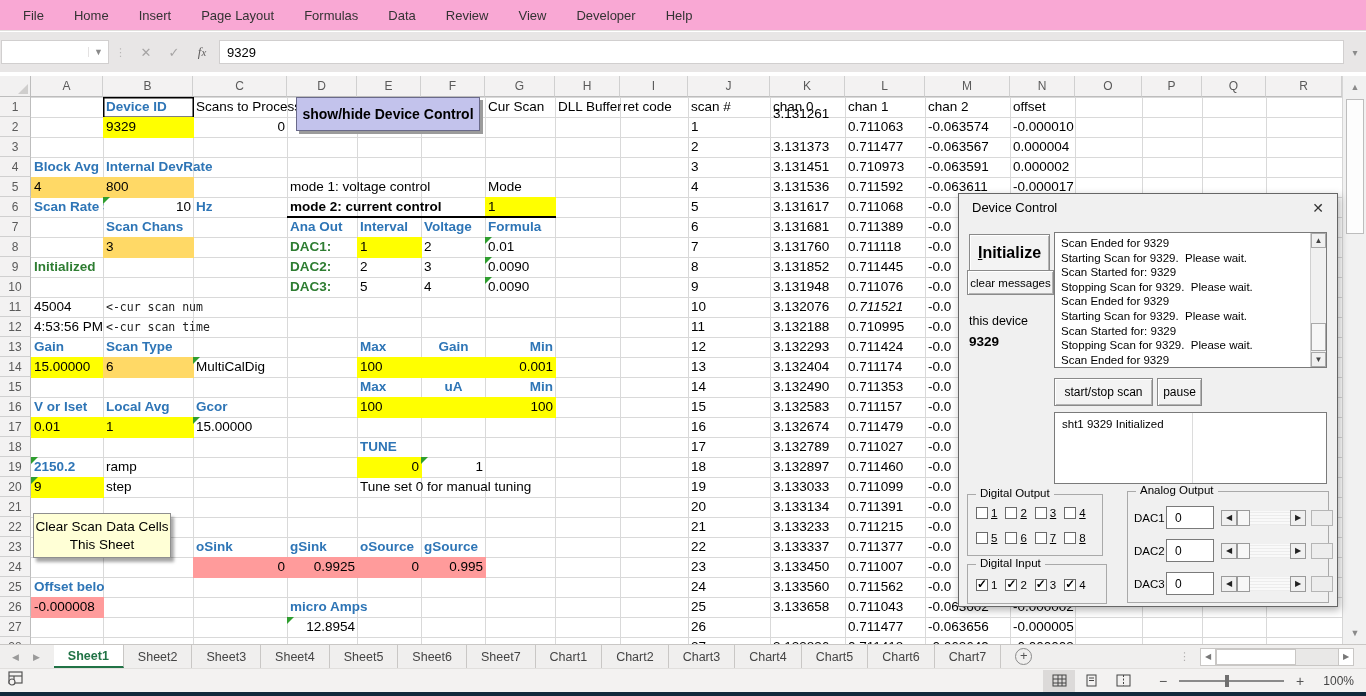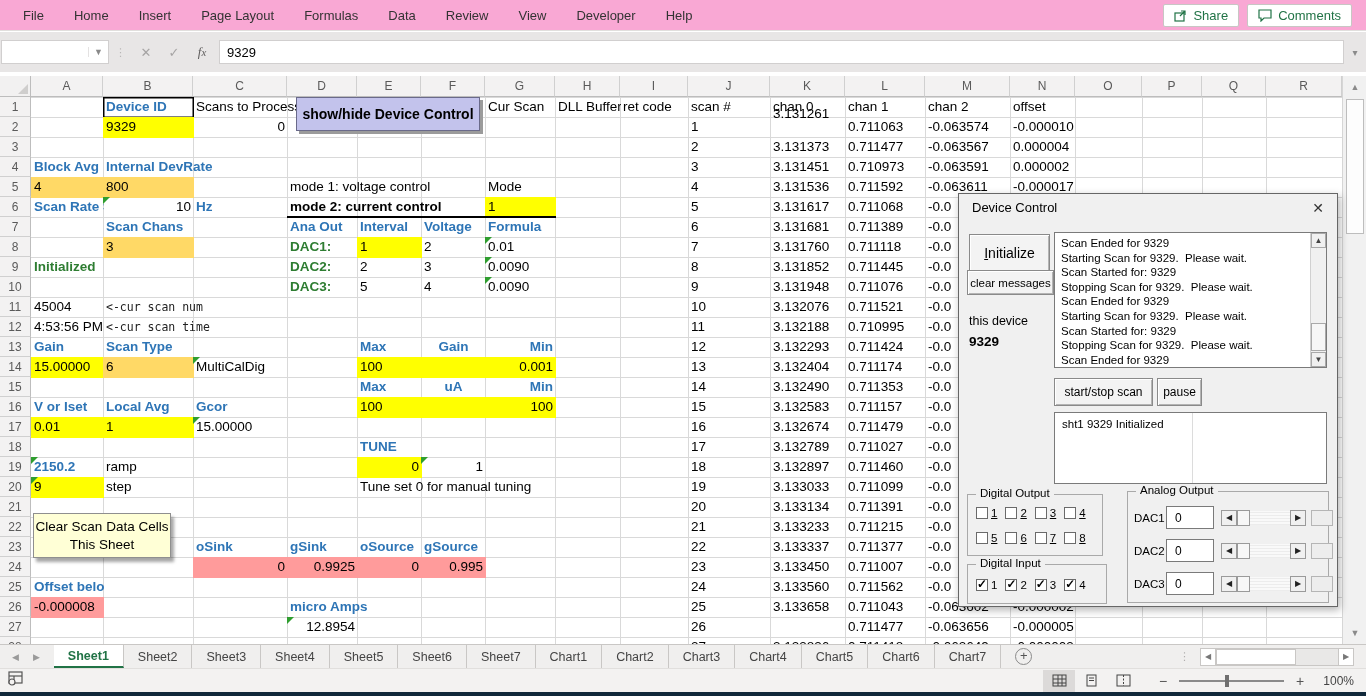--- a/index.html
+++ b/index.html
@@ -59,21 +59,21 @@
   .vscroll { position:absolute; left:1342px; top:76px; width:24px; height:568px; background:#f1f1f1; border-left:1px solid #d6d6d6; }
   .vs-arrow { position:absolute; left:2px; width:20px; height:20px; display:flex; align-items:center; justify-content:center; color:#8a8a8a; font-size:9px; }
   .vs-up { top:1px; } .vs-down { bottom:1px; }
   .vs-thumb { position:absolute; left:3px; top:23px; width:18px; height:135px; background:#fdfdfd; border:1px solid #bdbdbd; }
 
   
   .dialog { position:absolute; left:958px; top:193px; width:380px; height:414px; background:#f0f0f0; border:1px solid #666; box-shadow:2px 3px 8px rgba(0,0,0,.3); z-index:20; font-size:12px; }
   .dlg-title { position:absolute; left:0; top:0; right:0; height:26px; display:flex; align-items:center; padding-left:13px; font-size:13px; color:#000; }
   .dlg-close { position:absolute; right:10px; top:5px; width:18px; height:18px; display:flex; align-items:center; justify-content:center; font-size:14px; color:#333; }
   .dbtn { position:absolute; background:#f3f3f3; border:1px solid #8a8a8a; box-shadow:inset 1px 1px 0 #fff, inset -1px -1px 0 #b4b4b4; display:flex; align-items:center; justify-content:center; color:#000; }
-  .btn-init { left:10px; top:40px; width:81px; height:38px; font-size:14px; }
+  .btn-init { left:10px; top:40px; width:81px; height:38px; font-size:16px;font-weight:bold; }
   .btn-init .lbl { display:block; }
   .btn-init .lbl:first-letter { text-decoration:underline; }
   .btn-clearmsg { left:8px; top:76px; width:87px; height:25px; font-size:11.5px; }
   .lbl-thisdev { position:absolute; left:10px; top:120px; font-size:12.5px; color:#000; }
   .lbl-devid { position:absolute; left:10px; top:140px; font-size:13.5px; font-weight:bold; color:#000; }
   .msgbox { position:absolute; left:95px; top:38px; width:273px; height:136px; background:#fff; border:1px solid #7a7a7a; }
   .msgs { position:absolute; left:0; top:0; right:16px; bottom:0; overflow:hidden; padding:3px 0 0 6px; }
   .msg { font-size:11.5px; line-height:14.6px; color:#000; white-space:pre; }
   .sb { position:absolute; right:0; top:0; bottom:0; width:16px; background:#f0f0f0; border-left:1px solid #d0d0d0; }
   .sb-btn { position:absolute; left:0; width:15px; height:15px; background:#f0f0f0; border:1px solid #a9a9a9; color:#444; font-size:8px; display:flex; align-items:center; justify-content:center; }
@@ -140,39 +140,20 @@
         <div class="rtab">Home</div>
         <div class="rtab">Insert</div>
         <div class="rtab">Page Layout</div>
         <div class="rtab">Formulas</div>
         <div class="rtab">Data</div>
         <div class="rtab">Review</div>
         <div class="rtab">View</div>
         <div class="rtab">Developer</div>
         <div class="rtab">Help</div>
       </div>
-    <div class="ribbon-right">
-      <div class="rbtn">
-        <span>
-            <svg width="13" height="13" viewBox="0 0 13 13">
-              <rect x="1" y="4" width="9" height="8" fill="none" stroke="#217346" stroke-width="1.2"></rect>
-              <path d="M6 7 L10.5 2.5 M7 2 h4 v4" fill="none" stroke="#217346" stroke-width="1.2"></path>
-            </svg>
-          </span>
-        <span>Share</span>
-      </div>
-      <div class="rbtn">
-        <span>
-            <svg width="14" height="13" viewBox="0 0 14 13">
-              <path d="M1 1 h12 v8 h-7 l-3 3 v-3 h-2 z" fill="none" stroke="#217346" stroke-width="1.2"></path>
-            </svg>
-          </span>
-        <span>Comments</span>
-      </div>
-    </div>
   </div>
 
   <div class="fbar">
     <div class="namebox">
       <span class="nbtext"></span>
       <span class="nbcaret">▼</span>
     </div>
     <span class="fdots">⋮</span>
     <div class="fbtns">
       <span class="fbtn">✕</span>
@@ -409,21 +390,21 @@
       <div class="cell" style="left: 688px; top: 181px; width: 83px;">8</div>
       <div class="cell" style="left: 770px; top: 181px; width: 76px;">3.131852</div>
       <div class="cell" style="left: 845px; top: 181px; width: 81px;">0.711445</div>
       <div class="cell" style="left: 925px; top: 181px; width: 86px;">-0.0</div>
       <div class="cell" style="left: 688px; top: 201px; width: 83px;">9</div>
       <div class="cell" style="left: 770px; top: 201px; width: 76px;">3.131948</div>
       <div class="cell" style="left: 845px; top: 201px; width: 81px;">0.711076</div>
       <div class="cell" style="left: 925px; top: 201px; width: 86px;">-0.0</div>
       <div class="cell" style="left: 688px; top: 221px; width: 83px;">10</div>
       <div class="cell" style="left: 770px; top: 221px; width: 76px;">3.132076</div>
-      <div class="cell" style="left: 845px; top: 221px; width: 81px;">0.711521</div>
+      <div class="cell" style="left: 845px; top: 221px; width: 81px; font-style: italic;">0.711521</div>
       <div class="cell" style="left: 925px; top: 221px; width: 86px;">-0.0</div>
       <div class="cell" style="left: 688px; top: 241px; width: 83px;">11</div>
       <div class="cell" style="left: 770px; top: 241px; width: 76px;">3.132188</div>
       <div class="cell" style="left: 845px; top: 241px; width: 81px;">0.710995</div>
       <div class="cell" style="left: 925px; top: 241px; width: 86px;">-0.0</div>
       <div class="cell" style="left: 688px; top: 261px; width: 83px;">12</div>
       <div class="cell" style="left: 770px; top: 261px; width: 76px;">3.132293</div>
       <div class="cell" style="left: 845px; top: 261px; width: 81px;">0.711424</div>
       <div class="cell" style="left: 925px; top: 261px; width: 86px;">-0.0</div>
       <div class="cell" style="left: 688px; top: 281px; width: 83px;">13</div>

